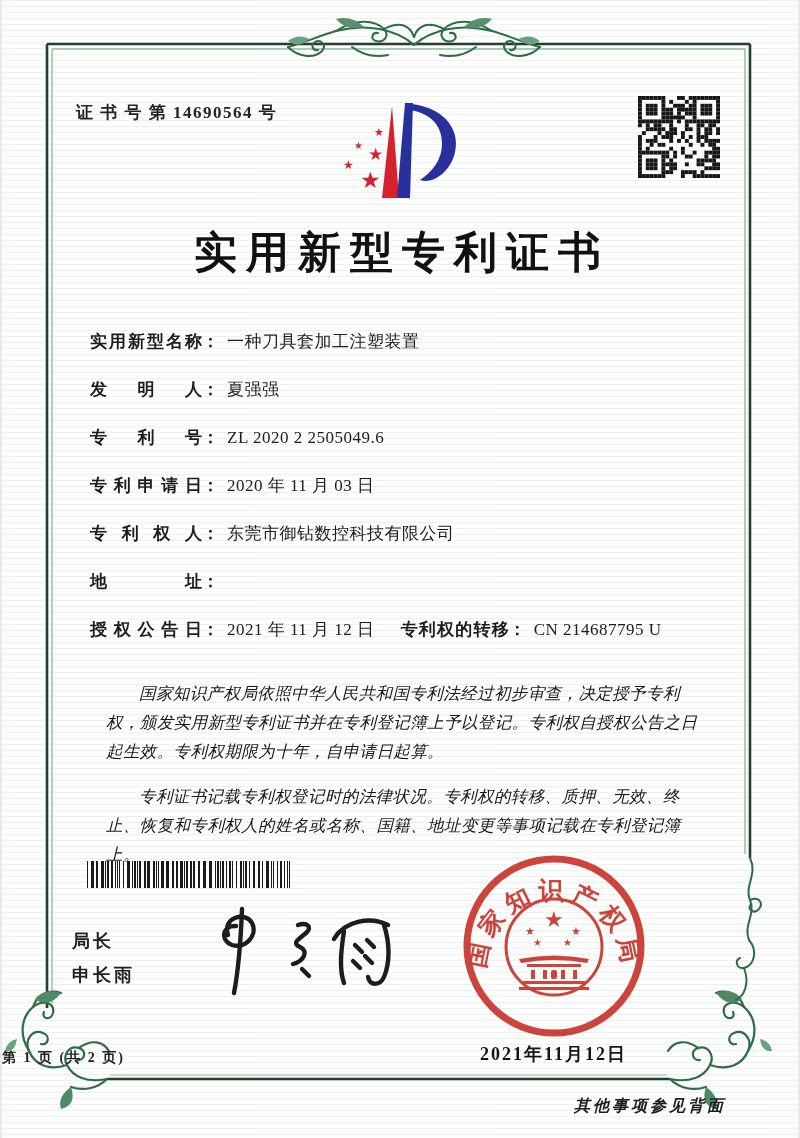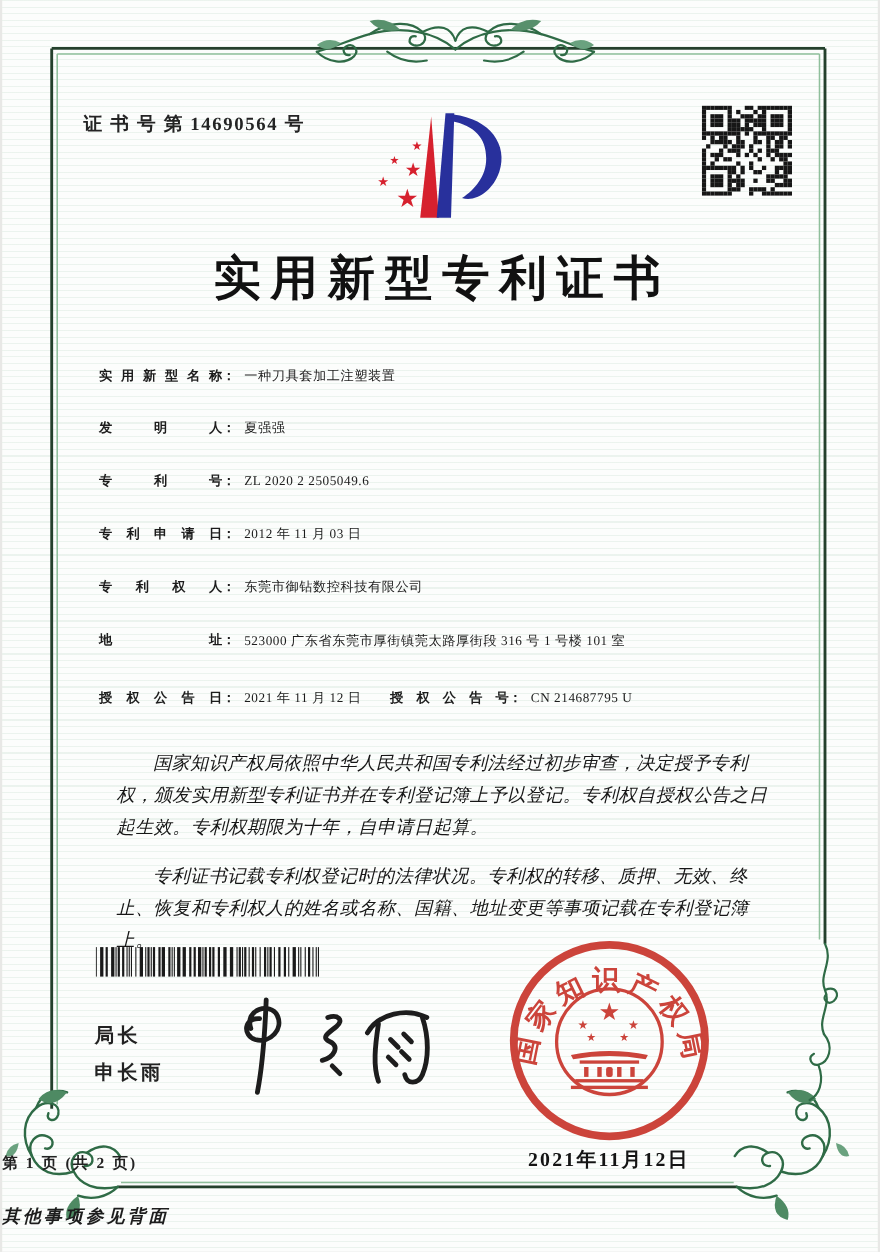--- a/index.html
+++ b/index.html
@@ -10,45 +10,45 @@
       #fcfdfc;
     font-family:"Liberation Serif","DejaVu Serif",serif;color:#1c1c1c;
   }
   .abs{position:absolute;}
   
   .cert-no{left:74px;top:101px;font-size:17px;letter-spacing:1.5px;color:#242424;font-weight:600;}
   
   .title{left:0;top:224px;width:800px;text-align:center;font-size:43px;font-weight:700;
          letter-spacing:9px;color:#111;}
   
-  .fields{left:88px;top:331px;width:632px;font-size:12px;line-height:21px;}
+  .fields{left:88px;top:331px;width:632px;font-size:17px;line-height:21px;}
   .frow{display:flex;margin-bottom:27px;}
   .flabel{display:inline-block;width:112px;text-align:justify;text-align-last:justify;
           font-weight:600;flex:0 0 112px;}
   .fcolon{font-weight:600;margin-right:8px;}
   .fvalue{font-weight:500;letter-spacing:.5px;}
   .addr .fvalue{max-width:468px;line-height:26px;position:relative;top:-2px;}
   .frow.grant{margin-bottom:16px;}
   .flabel2{display:inline-block;width:108px;text-align:justify;text-align-last:justify;
            font-weight:600;margin-left:26px;flex:0 0 108px;}
   
   .bodytext{left:88px;top:663px;width:632px;font-size:16.5px;line-height:29px;
             font-style:italic;color:#161616;}
   .bodytext p{margin:16px;text-indent:2em;letter-spacing:.4px;}
   
   .barcode{left:85px;top:861px;width:206px;height:27px;}
   
-  .director{left:84px;top:924px;font-family:"Liberation Sans","DejaVu Sans",sans-serif;
+  .director{left:70px;top:924px;font-family:"Liberation Sans","DejaVu Sans",sans-serif;
             font-size:18px;font-weight:700;color:#222;letter-spacing:3px;line-height:34px;}
   
   .seal-date{left:478px;top:1042px;font-size:18px;font-weight:700;letter-spacing:2px;color:#141414;}
   
   .page-info{left:0;top:1049px;width:696px;text-align:left;font-size:14px;
              letter-spacing:2px;font-weight:700;color:#222;}
-  .back-note{left:0;top:1096px;width:724px;text-align:left;font-size:16px;
+  .back-note{left:0;top:1096px;width:724px;text-align:right;font-size:16px;
              letter-spacing:3px;font-style:italic;font-weight:600;color:#1d1d1d;}
   svg{display:block;}
 </style>
 </head>
 <body>
 
 <div class="page">
 
   <svg class="abs" style="left:0;top:0" width="800" height="1138" viewBox="0 0 800 1138">
     <defs>
@@ -375,37 +375,36 @@
       <span class="fvalue">夏强强</span>
     </div>
     <div class="frow">
       <span class="flabel">专利号</span>
         <span class="fcolon">：</span>
       <span class="fvalue">ZL 2020 2 2505049.6</span>
     </div>
     <div class="frow">
       <span class="flabel">专利申请日</span>
         <span class="fcolon">：</span>
-      <span class="fvalue">2012 年 11 月 03 日</span>
+      <span class="fvalue">2020 年 11 月 03 日</span>
     </div>
     <div class="frow">
       <span class="flabel">专利权人</span>
         <span class="fcolon">：</span>
       <span class="fvalue">东莞市御钻数控科技有限公司</span>
     </div>
     <div class="frow addr">
       <span class="flabel">地址</span>
         <span class="fcolon">：</span>
-      <span class="fvalue">523000 广东省东莞市厚街镇莞太路厚街段 316 号 1 号楼 101 室</span>
     </div>
     <div class="frow grant">
       <span class="flabel">授权公告日</span>
         <span class="fcolon">：</span>
       <span class="fvalue">2021 年 11 月 12 日</span>
-      <span class="flabel2">授权公告号</span>
+      <span class="flabel2">专利权的转移</span>
         <span class="fcolon">：</span>
       <span class="fvalue">CN 214687795 U</span>
     </div>
   </div>
 
   <div class="abs bodytext">
     <p>国家知识产权局依照中华人民共和国专利法经过初步审查，决定授予专利权，颁发实用新型专利证书并在专利登记簿上予以登记。专利权自授权公告之日起生效。专利权期限为十年，自申请日起算。</p>
     <p>专利证书记载专利权登记时的法律状况。专利权的转移、质押、无效、终止、恢复和专利权人的姓名或名称、国籍、地址变更等事项记载在专利登记簿上。</p>
   </div>
 

